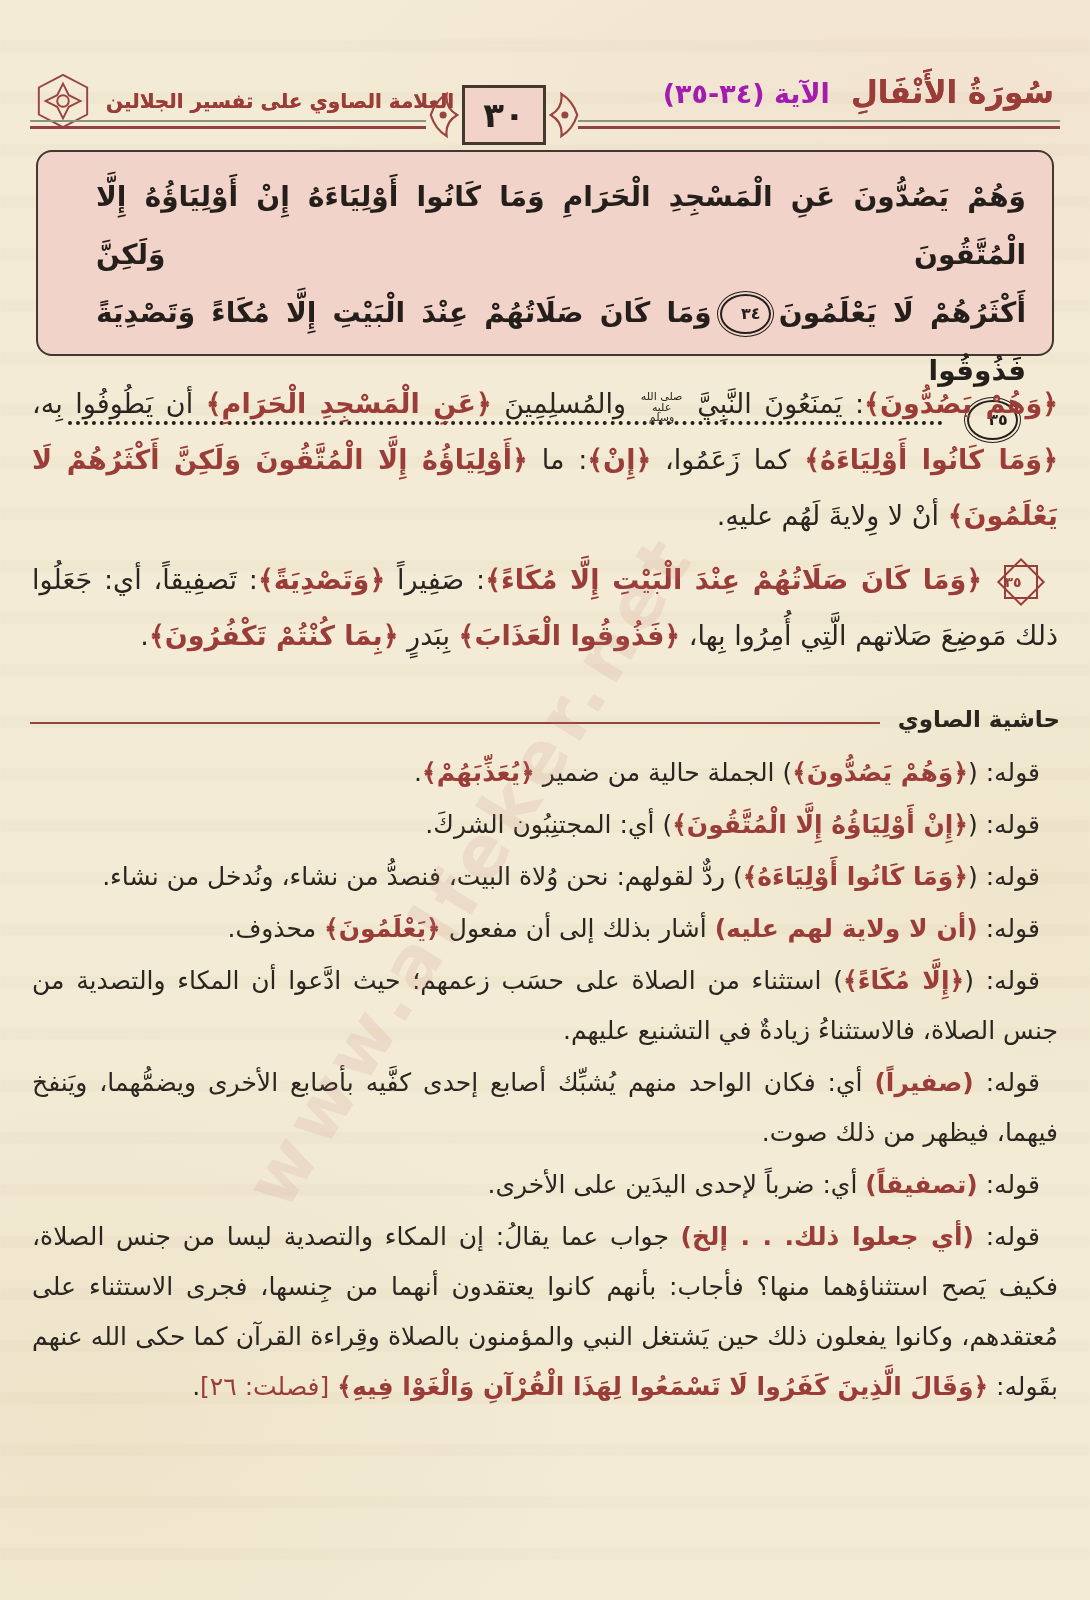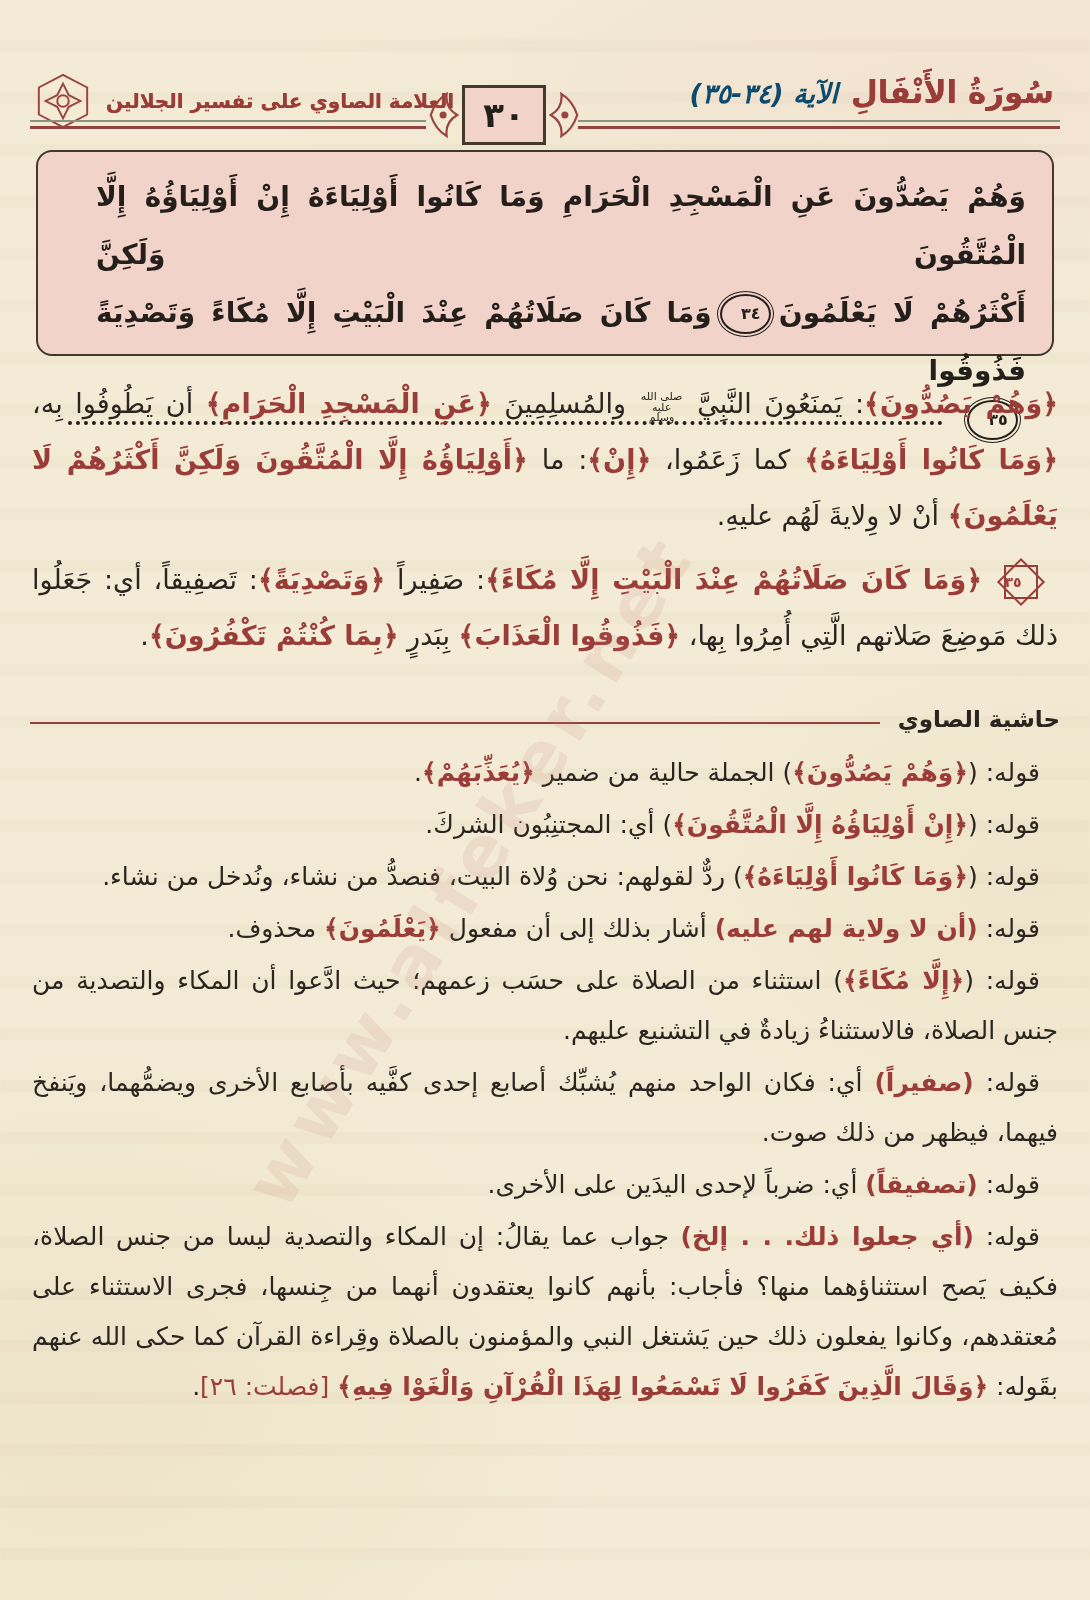--- a/index.html
+++ b/index.html
@@ -19,21 +19,21 @@
       radial-gradient(1100px 420px at 88% 6%, rgba(238,206,196,.28), transparent 62%),
       radial-gradient(900px 650px at 8% 88%, rgba(216,196,152,.18), transparent 60%),
       radial-gradient(700px 500px at 95% 55%, rgba(221,203,164,.18), transparent 60%);
   }
   
   .hdr-right{position:absolute;top:74px;right:36px;white-space:nowrap;}
   .hdr-right .calli{
     font-size:31px;font-weight:bold;color:#9a3c38;
     text-shadow:0 0 .5px #9a3c38;
   }
-  .hdr-right .plain{font-size:27px;color:#0c4a6e;font-weight:bold;margin-right:8px;font-style:italic;}
+  .hdr-right .plain{font-size:27px;color:#a21caf;font-weight:bold;margin-right:16px;}
   .hdr-left{
     position:absolute;top:72px;left:34px;
     display:flex;align-items:center;gap:14px;direction:ltr;
   }
   .hdr-left .calli{
     font-size:20px;font-weight:bold;color:#9a3c38;
     text-shadow:0 0 .5px #9a3c38;white-space:nowrap;
   }
   .rule{position:absolute;top:120px;height:4px;
     border-top:2px solid #8d927c;border-bottom:3px solid #93433f;}

